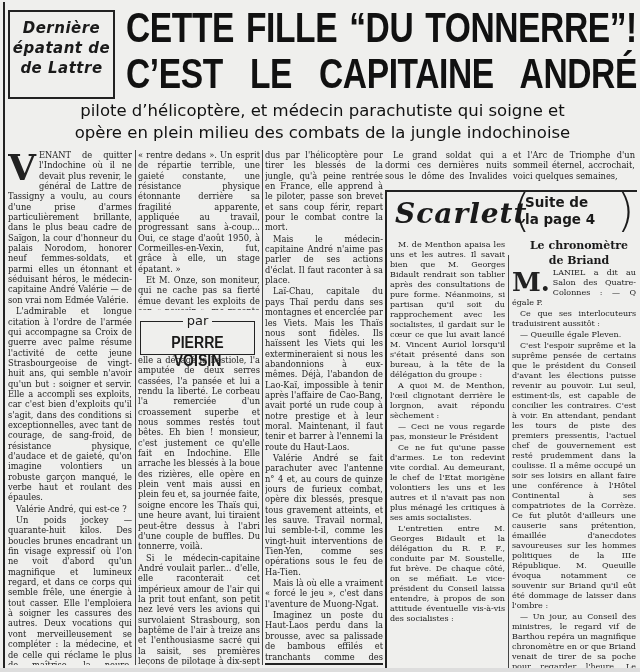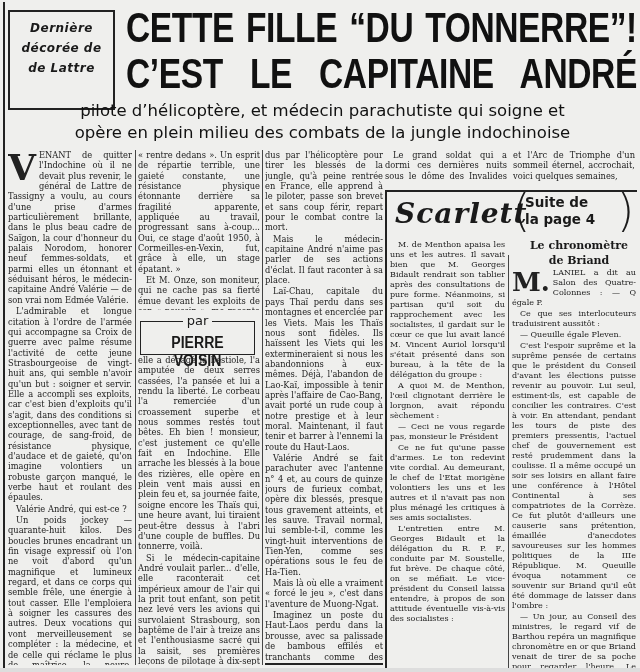--- a/index.html
+++ b/index.html
@@ -1,19 +1,19 @@
 <!DOCTYPE html>
 <html><head>
 <meta charset="utf-8">
 <style>
   html, body { margin:0; padding:0; }
   body { width:640px; height:672px; background:#ececec; color:#1a1a1a; overflow:hidden; position:relative; font-family:"DejaVu Serif", serif; }
   .page { position:absolute; left:0; top:0; width:640px; height:672px; background:#efefed; }
   .leftrule { position:absolute; left:3px; top:2px; width:2px; height:668px; background:#222; }
-  .kicker { position:absolute; left:8px; top:10px; width:107px; height:100px; border:2px solid #222; box-sizing:border-box; font-family:"DejaVu Sans", sans-serif; font-style:italic; font-weight:bold; font-size:12px; line-height:20px; text-align:center; padding-top:6px; letter-spacing:0.5px; }
+  .kicker { position:absolute; left:8px; top:10px; width:107px; height:89px; border:2px solid #222; box-sizing:border-box; font-family:"DejaVu Sans", sans-serif; font-style:italic; font-weight:bold; font-size:15px; line-height:20px; text-align:center; padding-top:6px; letter-spacing:0.5px; }
   .headline { position:absolute; left:126px; top:4px; width:510px; font-family:"Liberation Sans", sans-serif; font-weight:bold; font-size:43px; line-height:46px; letter-spacing:-0.5px; transform:scaleX(0.78); transform-origin:left top; white-space:nowrap; color:#111; }
   .headline div { width:655px; text-align:justify; text-align-last:justify; }
   .deck { position:absolute; left:50px; top:100px; width:545px; font-family:"DejaVu Sans", sans-serif; font-size:16.5px; line-height:22px; text-align:center; color:#111; }
   .col { position:absolute; font-size:8.3px; line-height:10.35px; text-align:justify; hyphens:auto; color:#222; }
   .col p { margin:0 0 1px 0; text-indent:8px; }
   .col p.noind { text-indent:0; }
   .dropcap { float:left; font-size:36px; line-height:30px; font-weight:bold; margin:2px 3px 0 0; }
   .c1 { left:8px; top:150px; width:124px; }
   .c2 { left:138px; top:150px; width:122px; }
   .c3 { left:265px; top:150px; width:118px; }
@@ -32,21 +32,21 @@
   .bottom-strip { position:absolute; left:0; top:668px; width:640px; height:4px; background:#ddd; }
 </style>
 </head>
 <body>
 
 <div class="page">
   <div class="leftrule"></div>
 
   <div class="kicker">
     <div>Dernière</div>
-    <div>décorée de</div>
+    <div>épatant de</div>
     <div>de Lattre</div>
   </div>
 
   <div class="headline">
     <div>CETTE FILLE “DU TONNERRE”!</div>
     <div>C’EST LE CAPITAINE ANDRÉ</div>
   </div>
 
   <div class="deck">
     <div>pilote d’hélicoptère, et médecin parachutiste qui soigne et</div>

